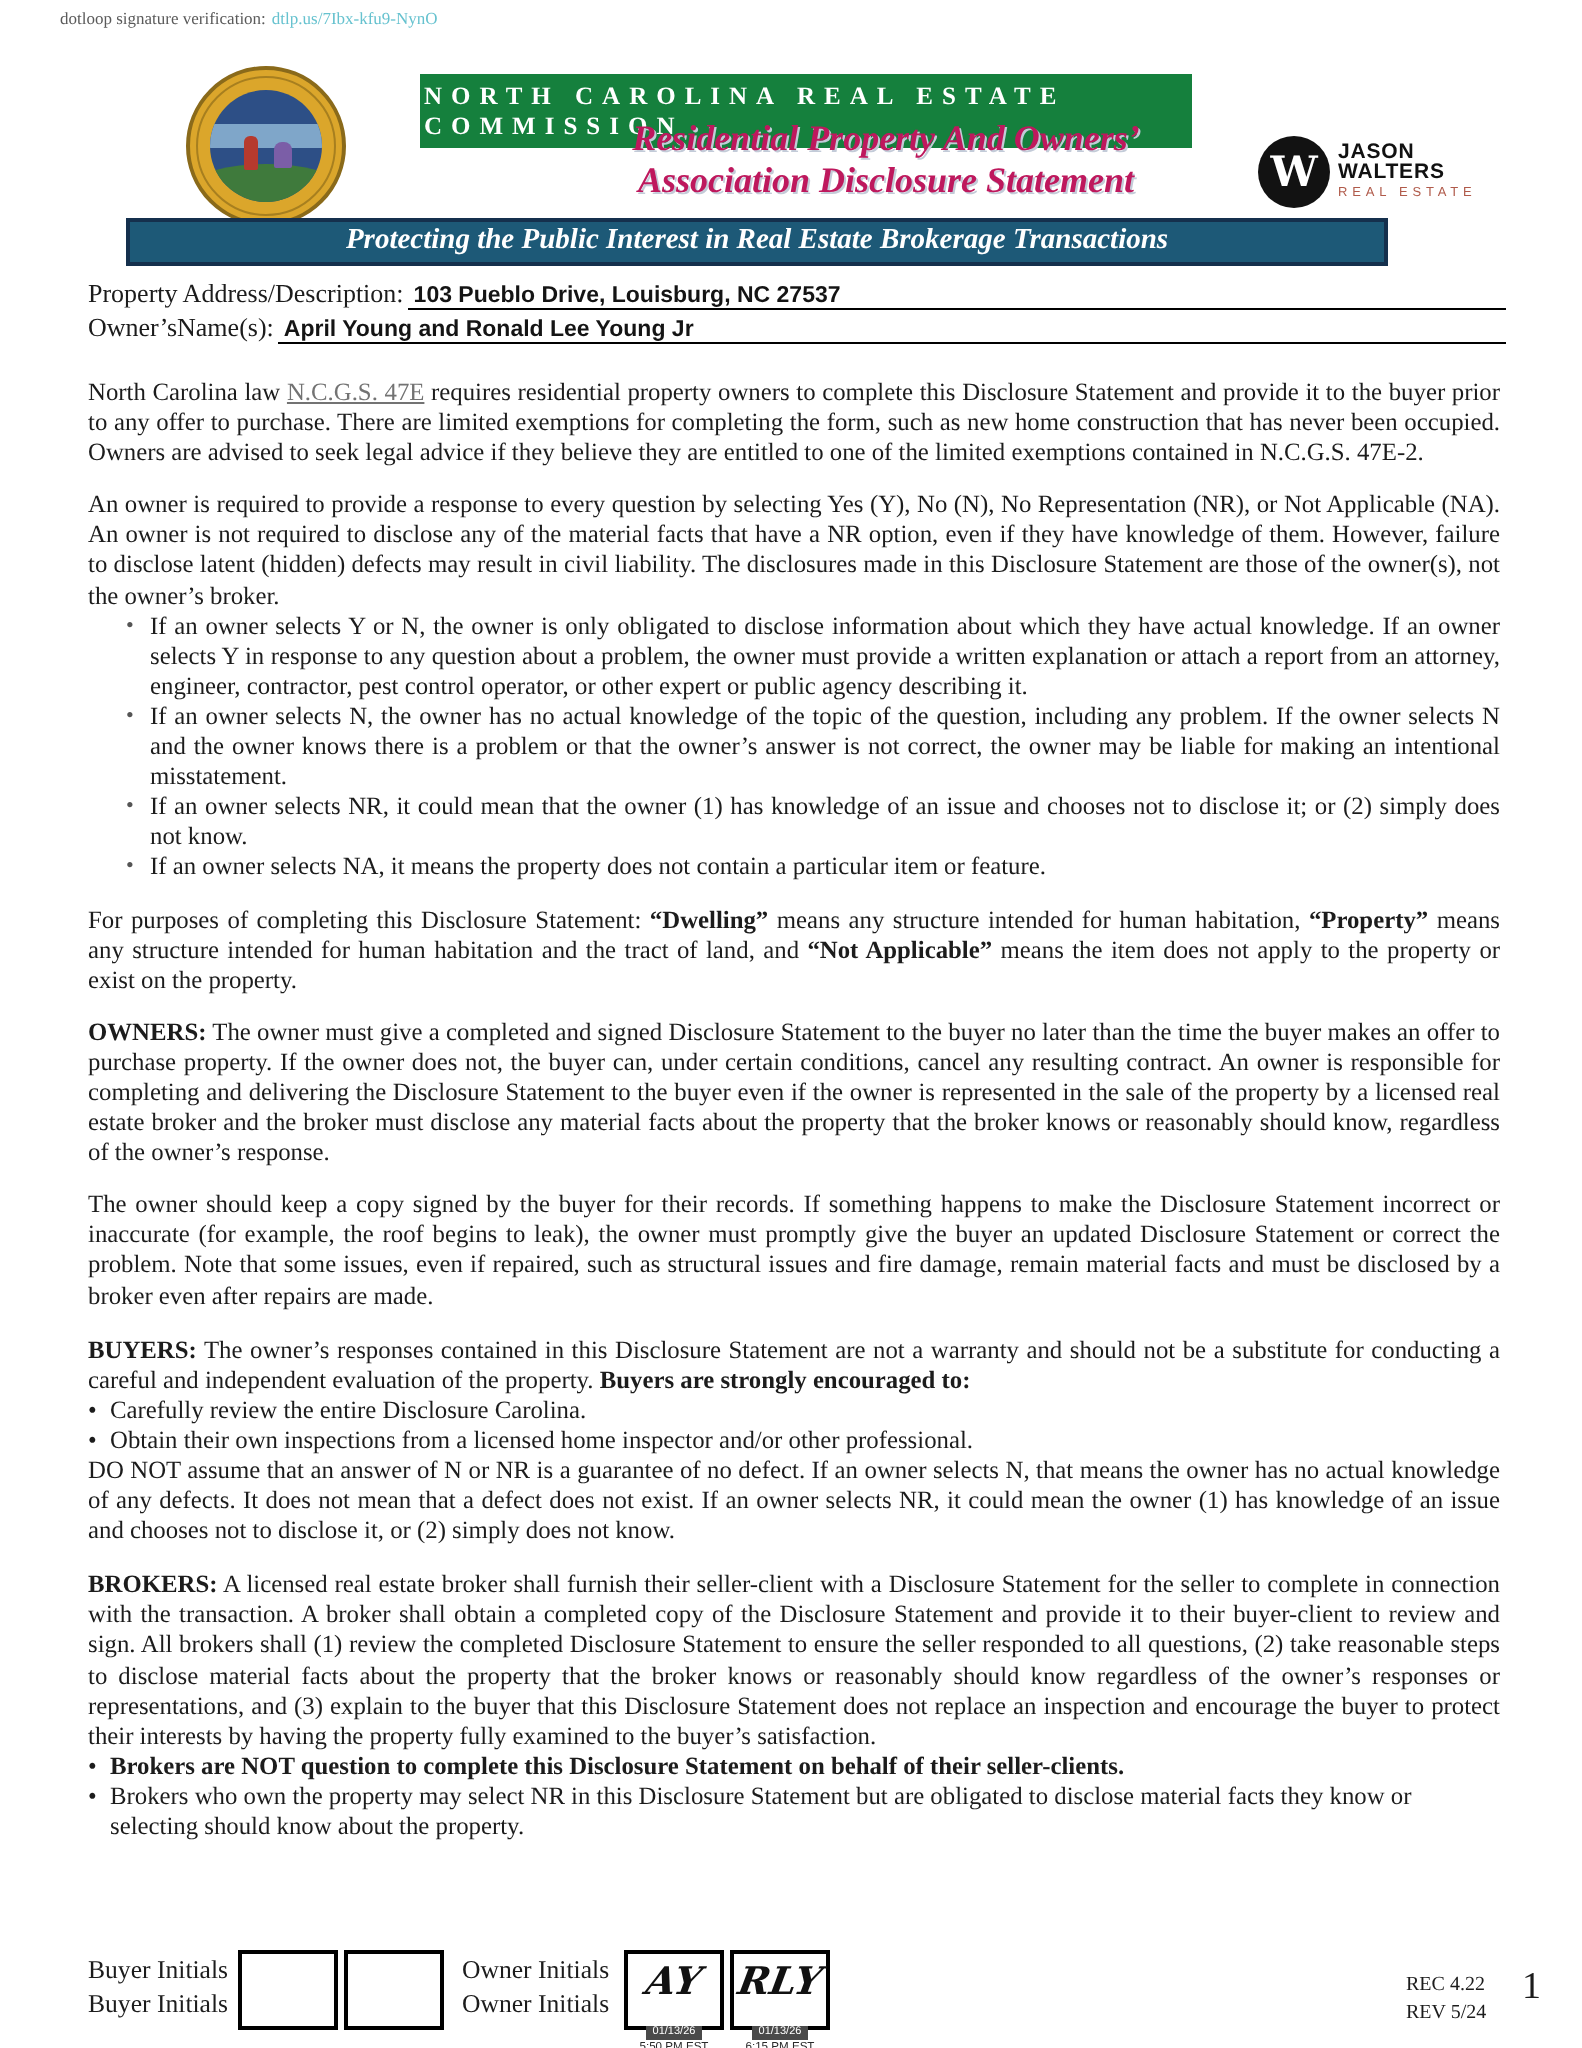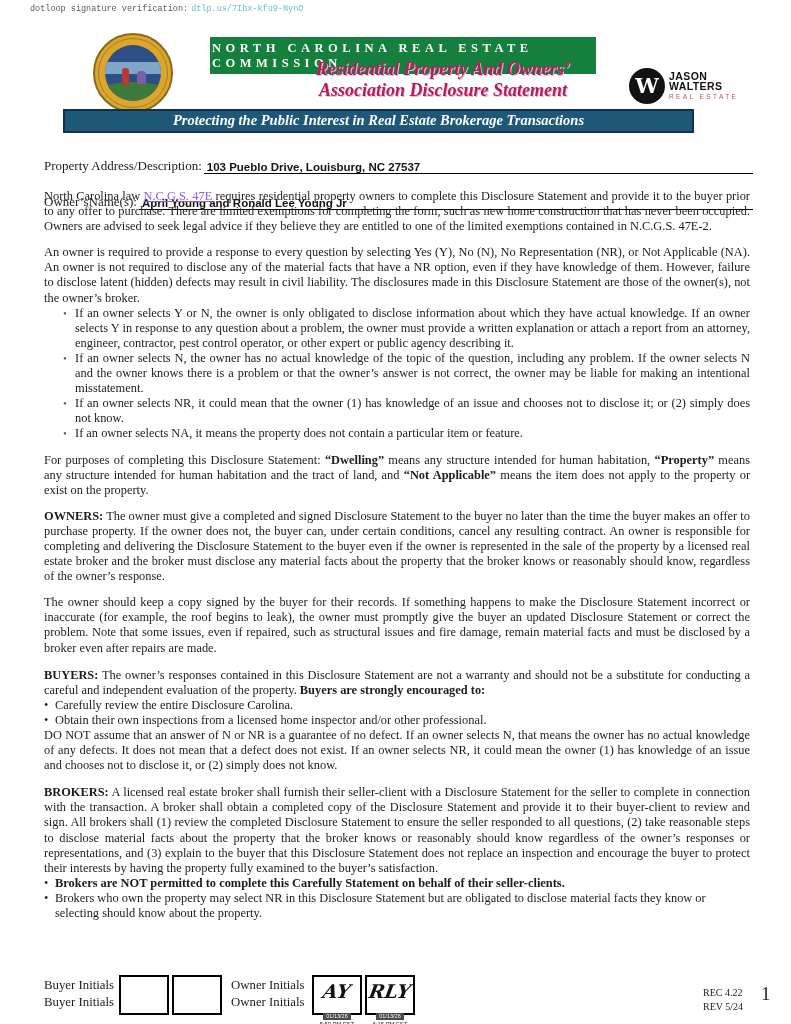--- a/index.html
+++ b/index.html
@@ -2,21 +2,21 @@
 <html><head>
 <meta charset="utf-8">
 <style>
   html,body { margin:0; padding:0; background:#e9e9e9; }
   .page {
     position:relative; width:791px; height:1024px; margin:0 auto;
     background:#ffffff; overflow:hidden;
     font-family:"Liberation Serif", serif; color:#1c1c1c;
   }
   
-  .verify-bar { position:absolute; top:4px; left:30px; font-family:Liberation Mono, monospace; font-size:8.5px; color:#5a5a5a; }
+  .verify-bar { position:absolute; top:4px; left:30px; font-family:Liberation Serif, serif; font-size:8.5px; color:#5a5a5a; }
   .verify-bar a { color:#66c2cf; text-decoration:none; margin-left:3px; cursor:pointer; }
 
   
   .seal { position:absolute; top:33px; left:93px; width:80px; height:80px; border-radius:50%;
           background:#dba62b; border:2px solid #8a6a1a; box-sizing:border-box; }
   .seal-ring { position:absolute; inset:3px; border-radius:50%; border:1px solid #a77f1f; }
   .seal-inner { position:absolute; inset:10px; border-radius:50%; background:#2d4f86; overflow:hidden; }
   .seal-sky { position:absolute; top:30%; left:0; right:0; height:22%; background:#7fa6c9; }
   .seal-ground { position:absolute; bottom:0; left:-10%; right:-10%; height:34%; background:#3f7a3c; border-radius:50% 50% 0 0; }
   .seal-fig-left { position:absolute; left:30%; bottom:28%; width:7px; height:17px; background:#b63a2e; border-radius:3px 3px 1px 1px; }
@@ -43,31 +43,31 @@
 
   .tagline {
     position:absolute; top:109px; left:63px; width:631px; box-sizing:border-box;
     background:#1d5977; border:2px solid #15304d; color:#fff;
     font-weight:bold; font-style:italic; font-size:14.5px; text-align:center; padding:1px 0 2px;
   }
 
   
   .fields { position:absolute; top:139px; left:44px; width:709px; font-size:13px; }
   .frow { display:flex; align-items:flex-end; margin-bottom:1px; }
-  .flabel { white-space:nowrap; padding-right:2px;margin-top:19px; }
+  .flabel { white-space:nowrap; padding-right:2px; }
   .fvalue { flex:1; border-bottom:1px solid #000; padding:0 0 0 3px;
     font-family:"Liberation Sans",sans-serif; font-weight:bold; font-size:11.5px; color:#141414; }
 
   
   .body { position:absolute; top:189px; left:44px; width:706px;
     font-size:12.4px; line-height:15.1px; text-align:justify; }
   .body p { margin:0 0 11px; }
   .body p.tight { margin-bottom:0; }
   .b { font-weight:bold; }
-  .doclink { color:#8b5cf6; text-decoration:underline; cursor:pointer; }
+  .doclink { color:#737373; text-decoration:underline; cursor:pointer; }
   .blist { margin:0 0 11px; }
   .blist > div { position:relative; padding-left:31px; }
   .blist > div::before { content:"•"; position:absolute; left:19px; top:0; color:#555; font-size:11px; }
   .group { margin:12px 0 11px; }
   .inline-bullet { position:relative; padding-left:11px; text-align:left; }
   .inline-bullet::before { content:"•"; position:absolute; left:0; top:0; }
 
   
   .footer { position:absolute; top:975px; left:44px; width:709px; height:49px; font-size:12.8px; }
   .init-labels { position:absolute; top:2px; line-height:16.5px; white-space:nowrap; }
@@ -153,21 +153,21 @@
 
     <div class="group">
       <p class="tight"><span class="b">BUYERS:</span><span> The owner’s responses contained in this Disclosure Statement are not a warranty and should not be a substitute for conducting a careful and independent evaluation of the property. </span><span class="b">Buyers are strongly encouraged to:</span></p>
       <div class="inline-bullet">Carefully review the entire Disclosure Carolina.</div>
       <div class="inline-bullet">Obtain their own inspections from a licensed home inspector and/or other professional.</div>
       <p class="tight">DO NOT assume that an answer of N or NR is a guarantee of no defect. If an owner selects N, that means the owner has no actual knowledge of any defects. It does not mean that a defect does not exist. If an owner selects NR, it could mean the owner (1) has knowledge of an issue and chooses not to disclose it, or (2) simply does not know.</p>
     </div>
 
     <div class="group">
       <p class="tight"><span class="b">BROKERS:</span><span> A licensed real estate broker shall furnish their seller-client with a Disclosure Statement for the seller to complete in connection with the transaction. A broker shall obtain a completed copy of the Disclosure Statement and provide it to their buyer-client to review and sign. All brokers shall (1) review the completed Disclosure Statement to ensure the seller responded to all questions, (2) take reasonable steps to disclose material facts about the property that the broker knows or reasonably should know regardless of the owner’s responses or representations, and (3) explain to the buyer that this Disclosure Statement does not replace an inspection and encourage the buyer to protect their interests by having the property fully examined to the buyer’s satisfaction.</span></p>
-      <div class="inline-bullet"><span class="b">Brokers are NOT permitted to complete this Carefully Statement on behalf of their seller-clients.</span></div>
+      <div class="inline-bullet"><span class="b">Brokers are NOT question to complete this Disclosure Statement on behalf of their seller-clients.</span></div>
       <div class="inline-bullet">Brokers who own the property may select NR in this Disclosure Statement but are obligated to disclose material facts they know or selecting should know about the property.</div>
     </div>
   </div>
 
   <div class="footer">
     <div class="init-labels buyer-labels">
       <div>Buyer Initials</div>
       <div>Buyer Initials</div>
     </div>
     <div class="init-box bbox1"></div>

